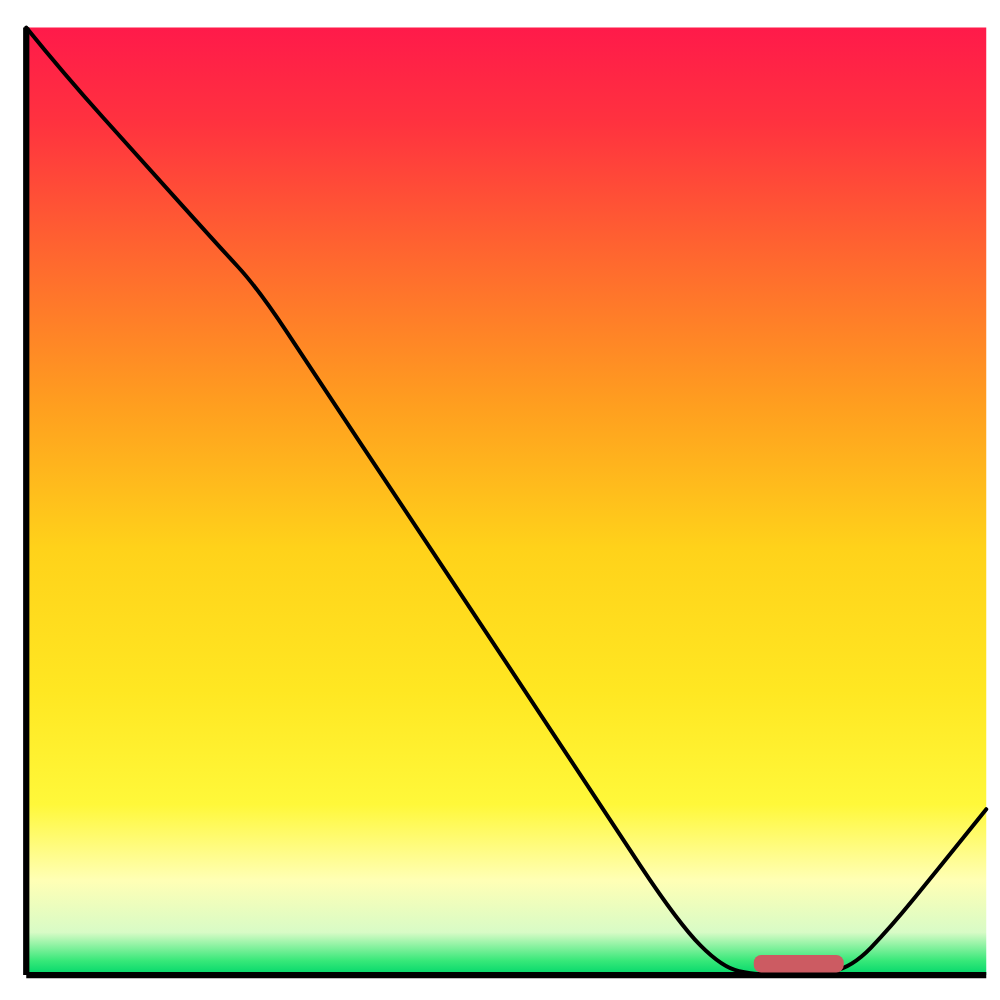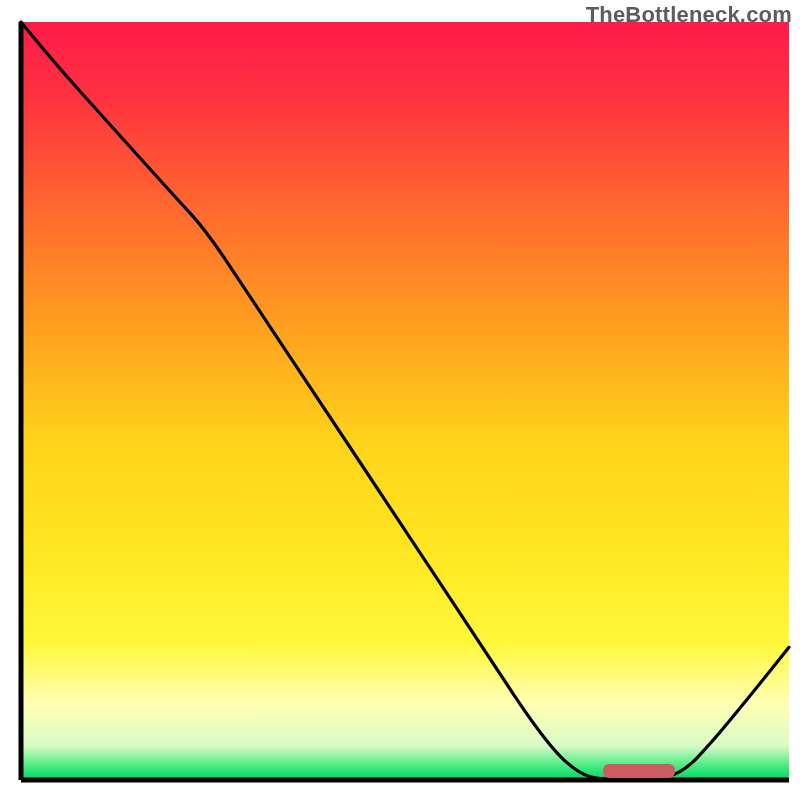--- a/index.html
+++ b/index.html
@@ -56,14 +56,13 @@
     <rect id="plot-bg" fill="url(#bg-grad)" x="21" y="22" width="768" height="758"></rect>
 
     <line id="axis-y" x1="21" y1="22" x2="21" y2="780" stroke="#000000" stroke-width="5"></line>
     <line id="axis-x" x1="21" y1="780" x2="789" y2="780" stroke="#000000" stroke-width="5"></line>
 
     <path id="curve" fill="none" d="M 21 22 Q 51.72 59.89999999999998 82.44 94.00999999999999 Q 113.16 128.12 143.88 162.23000000000002 Q 174.60000000000002 196.34000000000003 190.34400000000002 213.39500000000004 Q 206.08800000000002 230.45000000000005 228.744 264.56000000000006 Q 251.39999999999998 298.67 289.8 356.657 Q 328.20000000000005 414.64399999999995 366.6 472.25199999999995 Q 405 529.86 443.4 588.226 Q 481.79999999999995 646.592 512.52 692.8299999999999 Q 543.24 739.068 560.52 756.502 Q 577.8 773.936 591.24 776.9680000000001 Q 604.6800000000001 780 627.72 780 Q 650.76 780 666.12 776.9680000000001 Q 681.48 773.936 696.84 758.018 Q 712.2 742.1 731.4 718.6020000000001 Q 750.5999999999999 695.104 769.8 671.2270000000001 T 789 647.35" stroke="#000" stroke-width="3.2" stroke-linecap="round"></path>
 
     <rect id="slug" x="603" y="764" width="72" height="14" rx="6" fill="#cc5b62"></rect>
   </svg>
 
-  <div class="watermark">TheBottleneck.com</div>
 </div>
 
 </body></html>

